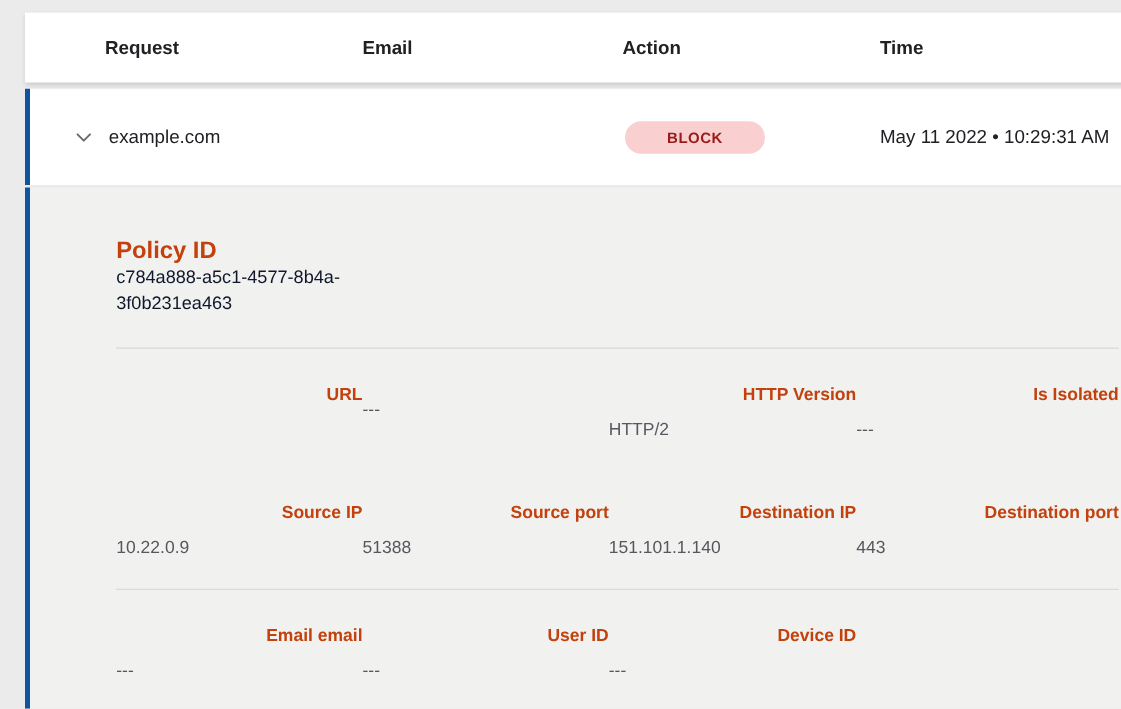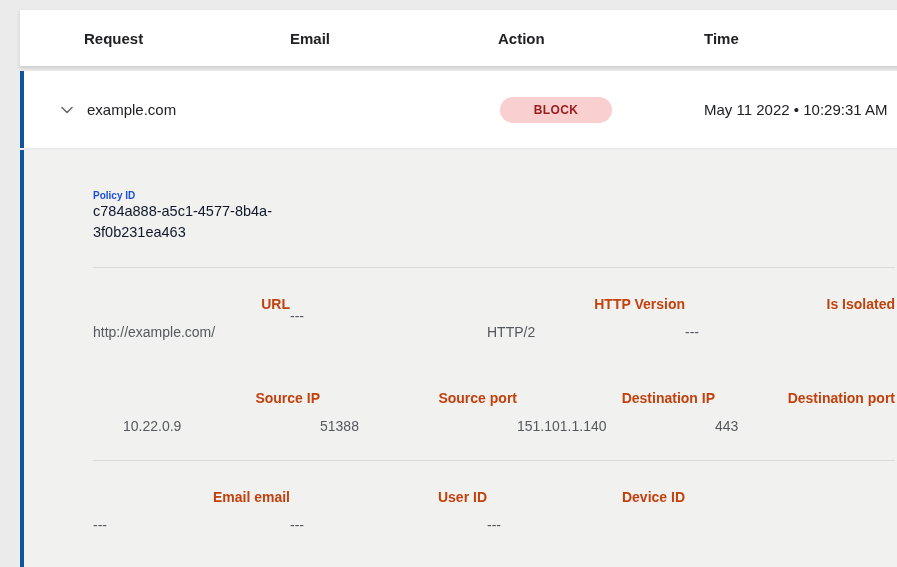--- a/index.html
+++ b/index.html
@@ -71,40 +71,40 @@
 
   
   .detail-panel {
     margin-top:2px;
     background:#f1f1f0;
     border-left:4px solid #0f549e;
     height:417px;
     padding:40px 10px 0 69px;
     overflow:hidden;
   }
-  .policy-label { font-size:10px; font-weight:700; color:#1d4ed8; }
+  .policy-label { font-size:19px; font-weight:700; color:#c2410c; }
   .policy-link {
     display:block;
     margin-top:0;
     width:205px;
     font-size:14.5px;
     line-height:21px;
     color:#0f172a;
     text-decoration:none;
     cursor:pointer;
     overflow-wrap:break-word;
   }
   .divider { border:none; border-top:1px solid #d9d9d9; margin-top:24px; }
   .divider.second { margin-top:26px; }
   .fields-grid {
     display:grid;
     grid-template-columns:197px 197px 198px 1fr;
     margin-top:28px;
   }
-  .fields-grid.row2 { margin-top:50px;margin-left:30px; }
+  .fields-grid.row2 { margin-top:50px; }
   .field-label { font-size:14px; font-weight:700; color:#c2410c;text-align:right; }
   .field-value { margin-top:12px; font-size:14px; color:#55585e; }
 </style>
 </head>
 <body>
 
 <div class="table-wrap">
 
   <div class="header-row">
     <div class="header-cell">Request</div>
@@ -130,21 +130,20 @@
   <div class="detail-panel">
 
     <div class="policy-label">Policy ID</div>
     <a class="policy-link">c784a888-a5c1-4577-8b4a-3f0b231ea463</a>
 
     <hr class="divider">
 
     <div class="fields-grid">
       <div>
         <div class="field-label">URL</div>
-        <div class="field-value">http://example.com/</div>
       </div>
       <div>
         <div class="field-value">---</div>
       </div>
       <div>
         <div class="field-label">HTTP Version</div>
         <div class="field-value">HTTP/2</div>
       </div>
       <div>
         <div class="field-label">Is Isolated</div>

